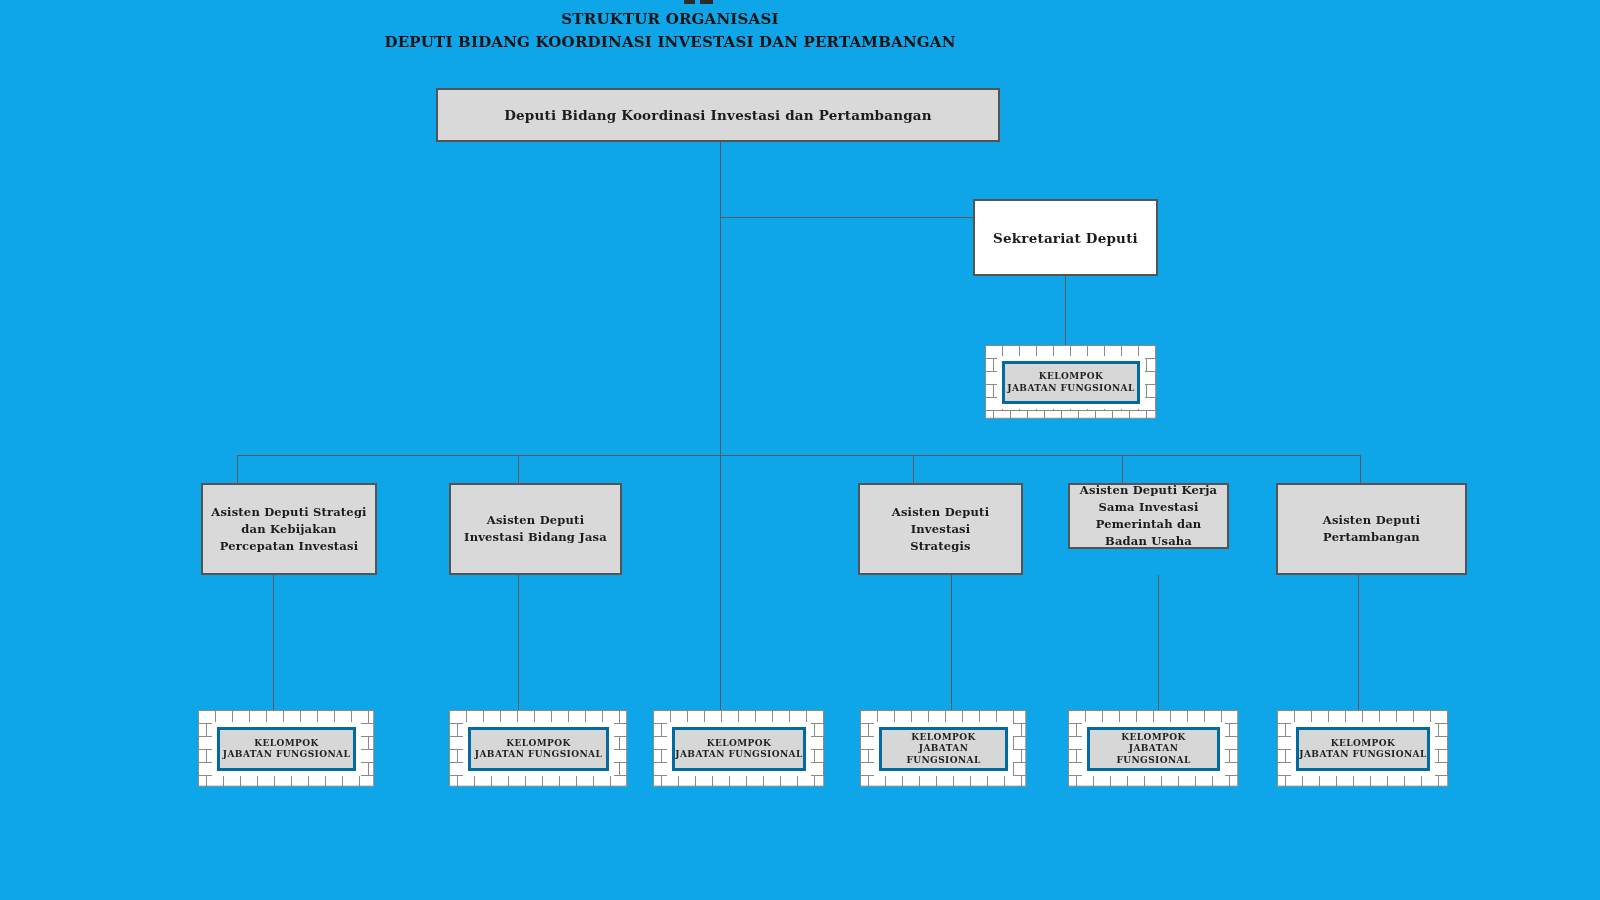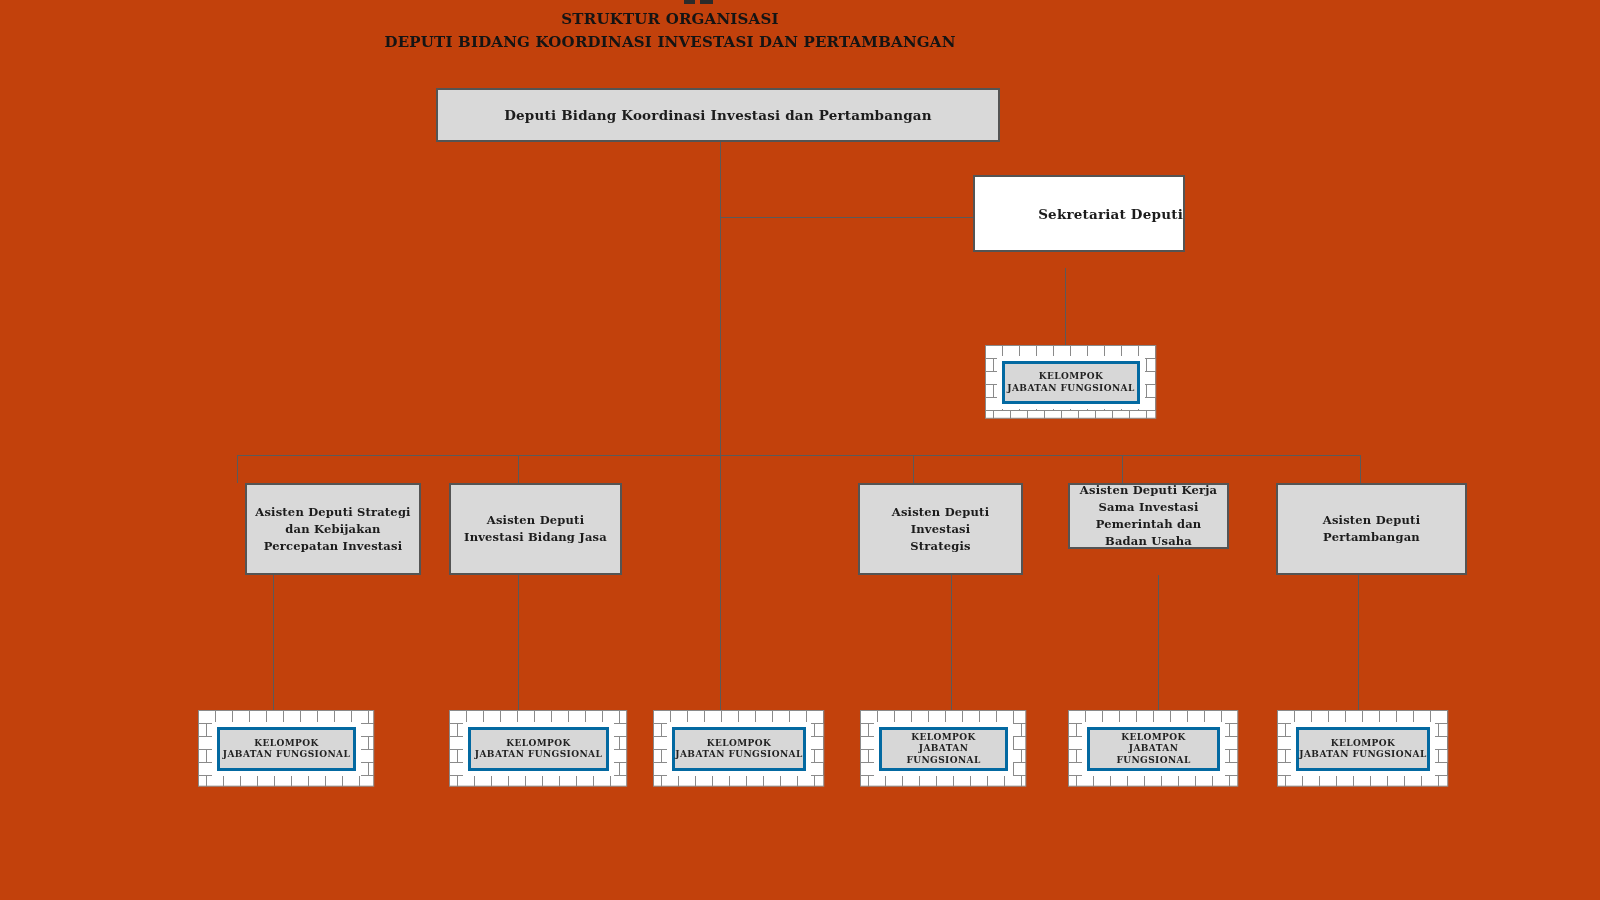--- a/index.html
+++ b/index.html
@@ -1,21 +1,21 @@
 <!DOCTYPE html>
 <html><head>
 <meta charset="utf-8">
 <style>
   * { box-sizing: border-box; margin: 0; padding: 0; }
   html, body { background: #ffffff; }
   .stage {
     position: relative;
     width: 1600px;
     height: 900px;
-    background: #c2410c;
+    background: #0ea5e9;
     font-family: "DejaVu Serif", serif;
     color: #1c1c1c;
     overflow: hidden;
   }
   .title {
     position: absolute;
     left: 340px; top: 8px; width: 660px;
     text-align: center;
     font-weight: bold;
     font-size: 15px;
@@ -91,42 +91,42 @@
   <div class="vl" style="left:273px; top:575px; height:135px;"></div>
   <div class="vl" style="left:518px; top:575px; height:135px;"></div>
   <div class="vl" style="left:951px; top:575px; height:135px;"></div>
   <div class="vl" style="left:1158px; top:575px; height:135px;"></div>
   <div class="vl" style="left:1358px; top:575px; height:135px;"></div>
 
   <div class="node root" style="left:436px; top:88px; width:564px; height:54px;">
     <span>Deputi Bidang Koordinasi Investasi dan Pertambangan</span>
   </div>
 
-  <div class="node sek white" style="left:973px; top:175px; width:212px; height:77px;justify-content:flex-end;">
+  <div class="node sek white" style="left:973px; top:199px; width:185px; height:77px;">
     <span>Sekretariat Deputi</span>
   </div>
 
   <div class="kelompok small" style="left:985px; top:345px; width:172px; height:75px;">
     <div class="brick-layer">
         <svg width="100%" height="100%" preserveAspectRatio="none">
           <defs>
             <pattern id="brick0" width="17" height="26" patternUnits="userSpaceOnUse">
               <rect width="17" height="26" fill="#ffffff"></rect>
               <path d="M0 0.5 H17 M0 13.5 H17" stroke="#8a8a8a" stroke-width="1" fill="none"></path>
               <path d="M0.5 0 V13 M8.5 13 V26" stroke="#8a8a8a" stroke-width="1" fill="none"></path>
             </pattern>
           </defs>
           <rect x="0.5" y="0.5" width="99%" height="97%" fill="url(#brick0)" stroke="#8a8a8a" stroke-width="1"></rect>
         </svg>
       </div>
     <div class="kelompok-label">KELOMPOK
 JABATAN FUNGSIONAL</div>
   </div>
 
-  <div class="node asisten" style="left:201px; top:483px; width:176px; height:92px;margin-left:44px;">
+  <div class="node asisten" style="left:201px; top:483px; width:176px; height:92px;">
     <span>Asisten Deputi Strategi
 dan Kebijakan
 Percepatan Investasi</span>
   </div>
   <div class="node asisten" style="left:449px; top:483px; width:173px; height:92px;">
     <span>Asisten Deputi
 Investasi Bidang Jasa</span>
   </div>
   <div class="node asisten" style="left:858px; top:483px; width:165px; height:92px;">
     <span>Asisten Deputi

